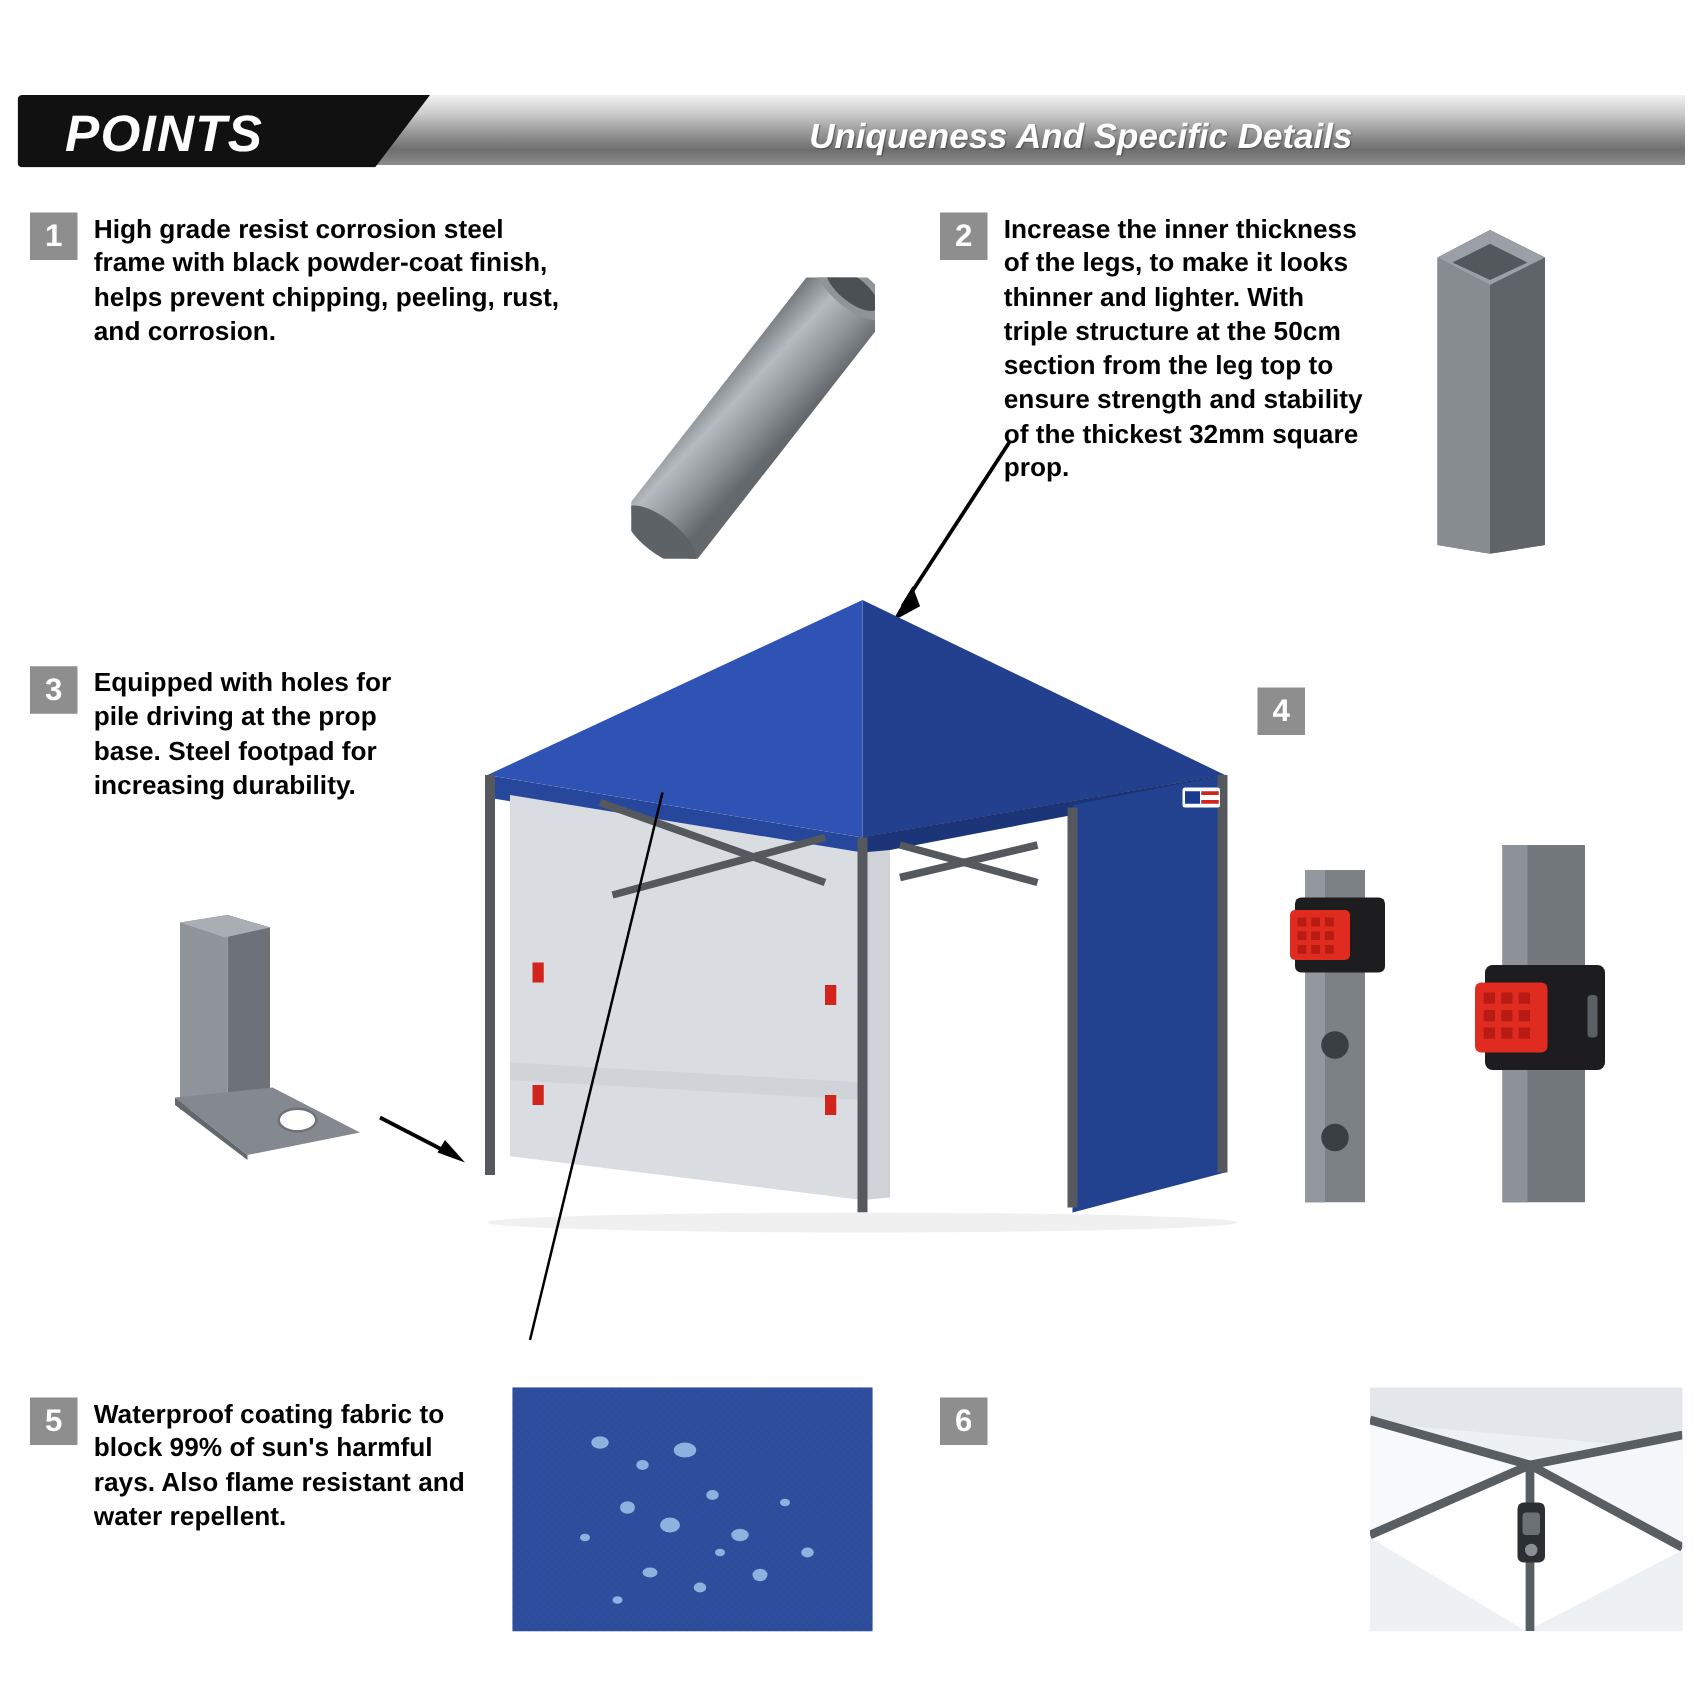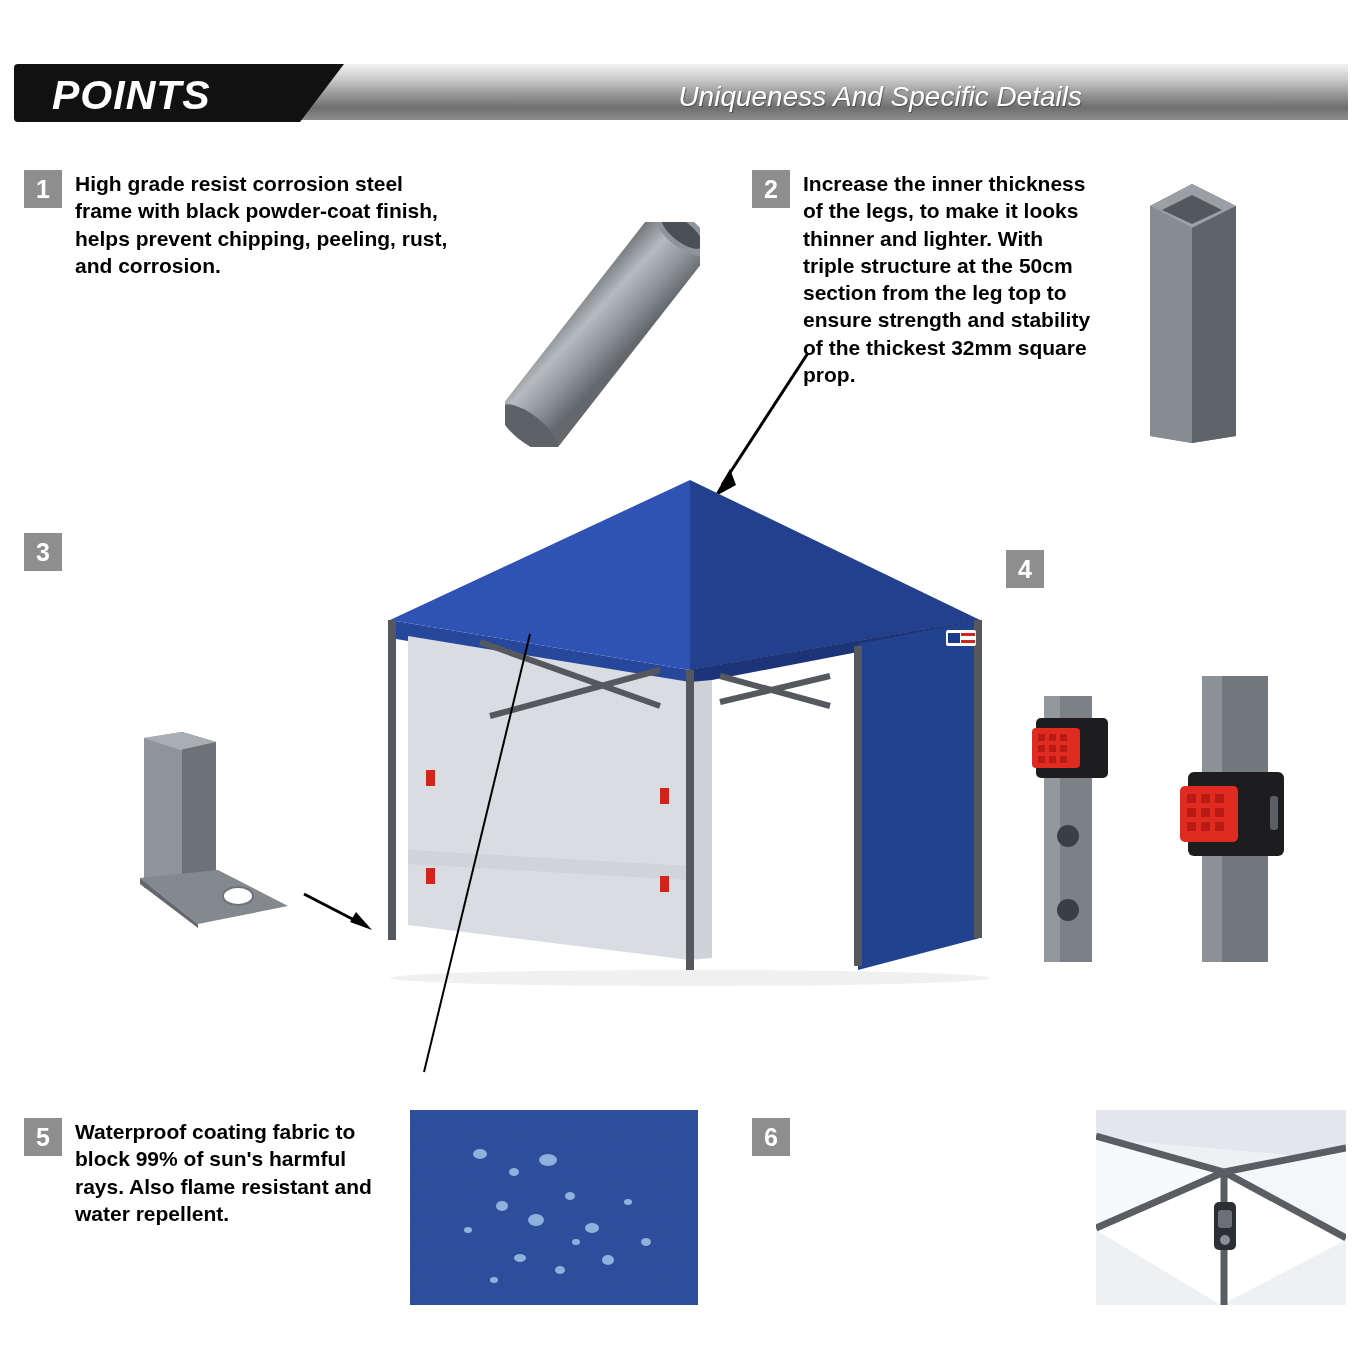--- a/index.html
+++ b/index.html
@@ -6,41 +6,41 @@
   body{
     width:1364px;height:1364px;
     background:#ffffff;
     font-family:"Liberation Sans", sans-serif;
     position:relative;
     overflow:hidden;
   }
 
   
   #header{
-    position:absolute;left:0;top:64px;width:1132px;height:64px;
+    position:absolute;left:0;top:76px;width:1132px;height:64px;
   }
   #header-bar{
     position:absolute;left:14px;top:0;width:1334px;height:56px;
     background:linear-gradient(to bottom,#f2f2f2 0%,#c9c9c9 28%,#9b9b9b 52%,#6f6f6f 78%,#8c8c8c 100%);
     clip-path:polygon(0 0,100% 0,100% 100%,24px 100%);
   }
   #header-black{
     position:absolute;left:14px;top:0;width:330px;height:58px;
     background:#111111;
     border-radius:4px 0 0 4px;
     clip-path:polygon(0 0,100% 0,calc(100% - 44px) 100%,0 100%);
   }
   #header-title{
     position:absolute;left:52px;top:8px;
     font-size:41px;font-weight:bold;font-style:italic;color:#ffffff;
     letter-spacing:1px;
   }
   #header-sub{
     position:absolute;right:50px;top:17px;
-    font-size:28px;font-weight:normal;font-style:italic;color:#ffffff;
+    font-size:28px;font-weight:bold;font-style:italic;color:#ffffff;
     text-shadow:1px 1px 1px rgba(0,0,0,.35);
   }
 
   
   .point{position:absolute;}
   .num{
     display:inline-block;width:38px;height:38px;
     background:#8e8e8e;color:#ffffff;
     font-size:25px;font-weight:bold;
     text-align:center;line-height:38px;
@@ -141,20 +141,21 @@
 
 <div class="arrow" style="left:700px;top:345px;">
   <svg width="120" height="160" viewBox="0 0 120 160">
     <line x1="108" y1="8" x2="22" y2="140" stroke="#000" stroke-width="3"></line>
     <polygon points="14,152 30,124 36,140" fill="#000"></polygon>
   </svg>
 </div>
 
 <div class="point" id="p3">
   <div class="num">3</div>
+  <div class="ptext">Equipped with holes for pile driving at the prop base. Steel footpad for increasing durability.</div>
 </div>
 
 <div class="ill" id="footpad">
   <svg width="215" height="200" viewBox="0 0 215 200">
     <polygon points="24,10 62,4 62,150 24,160" fill="#8f949a"></polygon>
     <polygon points="62,4 96,14 96,152 62,150" fill="#6d7278"></polygon>
     <polygon points="24,10 62,4 96,14 60,22" fill="#a9aeb4"></polygon>
     <polygon points="20,150 98,142 168,178 78,196" fill="#84898f"></polygon>
     <polygon points="20,150 78,196 78,200 20,156" fill="#63686e"></polygon>
     <ellipse cx="118" cy="168" rx="15" ry="9" fill="#ffffff" stroke="#6d7278" stroke-width="2"></ellipse>

